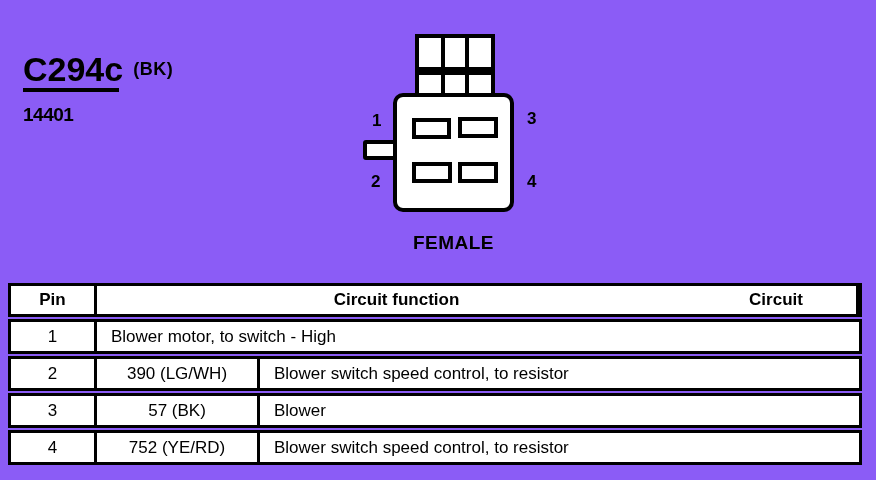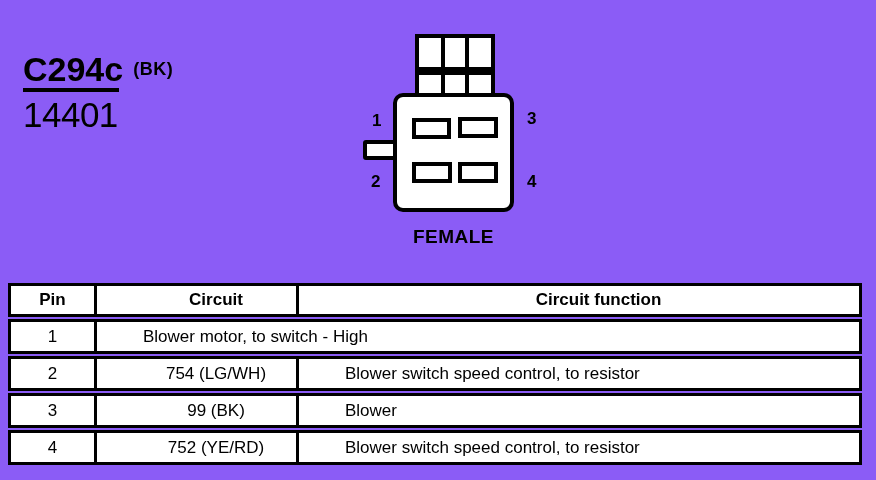--- a/index.html
+++ b/index.html
@@ -10,21 +10,21 @@
     color:#000;
   }
   .page { position:relative; width:876px; height:480px; background:#8b5cf6; overflow:hidden; }
 
   
   .conn-header { position:absolute; left:23px; top:52px; }
   .conn-id-row { display:flex; align-items:flex-start; }
   .conn-id { font-size:34px; font-weight:bold; line-height:34px; letter-spacing:0; }
   .conn-color { font-size:18px; font-weight:bold; margin:7px 0 0 10px; letter-spacing:0.5px; }
   .conn-underline { width:96px; height:4px; background:#000; margin-top:2px; }
-  .part-number { font-size:35px; font-weight:normal; line-height:27px; margin-top:9px; letter-spacing:-0.5px; }
+  .part-number { font-size:19px; font-weight:bold; line-height:27px; margin-top:9px; letter-spacing:-0.5px; }
   .conn-desc { margin-top:25px; font-size:14.5px; line-height:20px; }
 
   
   .conn-top {
     position:absolute; left:415px; top:34px; width:80px; height:60px;
     border:4px solid #000; border-bottom:none; background:#fff;
   }
   .conn-top .vdiv { position:absolute; top:0; bottom:0; width:4px; background:#000; }
   .conn-top .vdiv.v1 { left:22px; }
   .conn-top .vdiv.v2 { left:46px; }
@@ -44,36 +44,36 @@
   .conn-tab {
     position:absolute; left:363px; top:140px; width:34px; height:20px;
     border:4px solid #000; border-radius:3px 0 0 3px; background:#fff;
   }
   .pin-label { position:absolute; font-size:17px; font-weight:bold; line-height:18px; }
   .pin-label.p1 { left:372px; top:112px; }
   .pin-label.p2 { left:371px; top:173px; }
   .pin-label.p3 { left:527px; top:110px; }
   .pin-label.p4 { left:527px; top:173px; }
   .female-label {
-    position:absolute; left:393px; top:226px; width:121px;
+    position:absolute; left:393px; top:232px; width:121px;
     text-align:center; font-size:19px; font-weight:bold; letter-spacing:0.5px;
   }
 
   
   .pin-table { position:absolute; left:8px; top:283px; width:854px; }
-  .t-row { display:flex; border:3px solid #000; background:#fff;gap:39px; }
+  .t-row { display:flex; border:3px solid #000; background:#fff; }
   .t-row + .t-row { margin-top:2px; }
   .t-cell {
     display:flex; align-items:center; justify-content:center;
     font-size:17px; min-height:29px;
   }
   .t-head .t-cell { font-weight:bold; min-height:28px; }
   .c-pin { width:86px; border-right:3px solid #000; }
   .c-circuit { width:163px; border-right:3px solid #000; }
-  .c-func { flex:1; justify-content:flex-start; padding-left:7px; }
+  .c-func { flex:1; justify-content:flex-start; padding-left:14px; }
   .t-head .c-func { justify-content:center; padding-left:0; }
 </style>
 </head>
 <body>
 
 <div class="page">
 
   <div class="conn-header">
     <div class="conn-id-row">
       <span class="conn-id">C294c</span>
@@ -99,35 +99,35 @@
     <div class="pin-label p1">1</div>
     <div class="pin-label p2">2</div>
     <div class="pin-label p3">3</div>
     <div class="pin-label p4">4</div>
     <div class="female-label">FEMALE</div>
   </div>
 
   <div class="pin-table">
     <div class="t-row t-head">
       <div class="t-cell c-pin">Pin</div>
+      <div class="t-cell c-func">Circuit function</div>
       <div class="t-cell c-circuit">Circuit</div>
-      <div class="t-cell c-func">Circuit function</div>
     </div>
     <div class="t-row">
       <div class="t-cell c-pin">1</div>
       <div class="t-cell c-func">Blower motor, to switch - High</div>
     </div>
     <div class="t-row">
       <div class="t-cell c-pin">2</div>
-      <div class="t-cell c-circuit">754 (LG/WH)</div>
+      <div class="t-cell c-circuit">390 (LG/WH)</div>
       <div class="t-cell c-func">Blower switch speed control, to resistor</div>
     </div>
     <div class="t-row">
       <div class="t-cell c-pin">3</div>
-      <div class="t-cell c-circuit">99 (BK)</div>
+      <div class="t-cell c-circuit">57 (BK)</div>
       <div class="t-cell c-func">Blower</div>
     </div>
     <div class="t-row">
       <div class="t-cell c-pin">4</div>
       <div class="t-cell c-circuit">752 (YE/RD)</div>
       <div class="t-cell c-func">Blower switch speed control, to resistor</div>
     </div>
   </div>
 
 </div>

